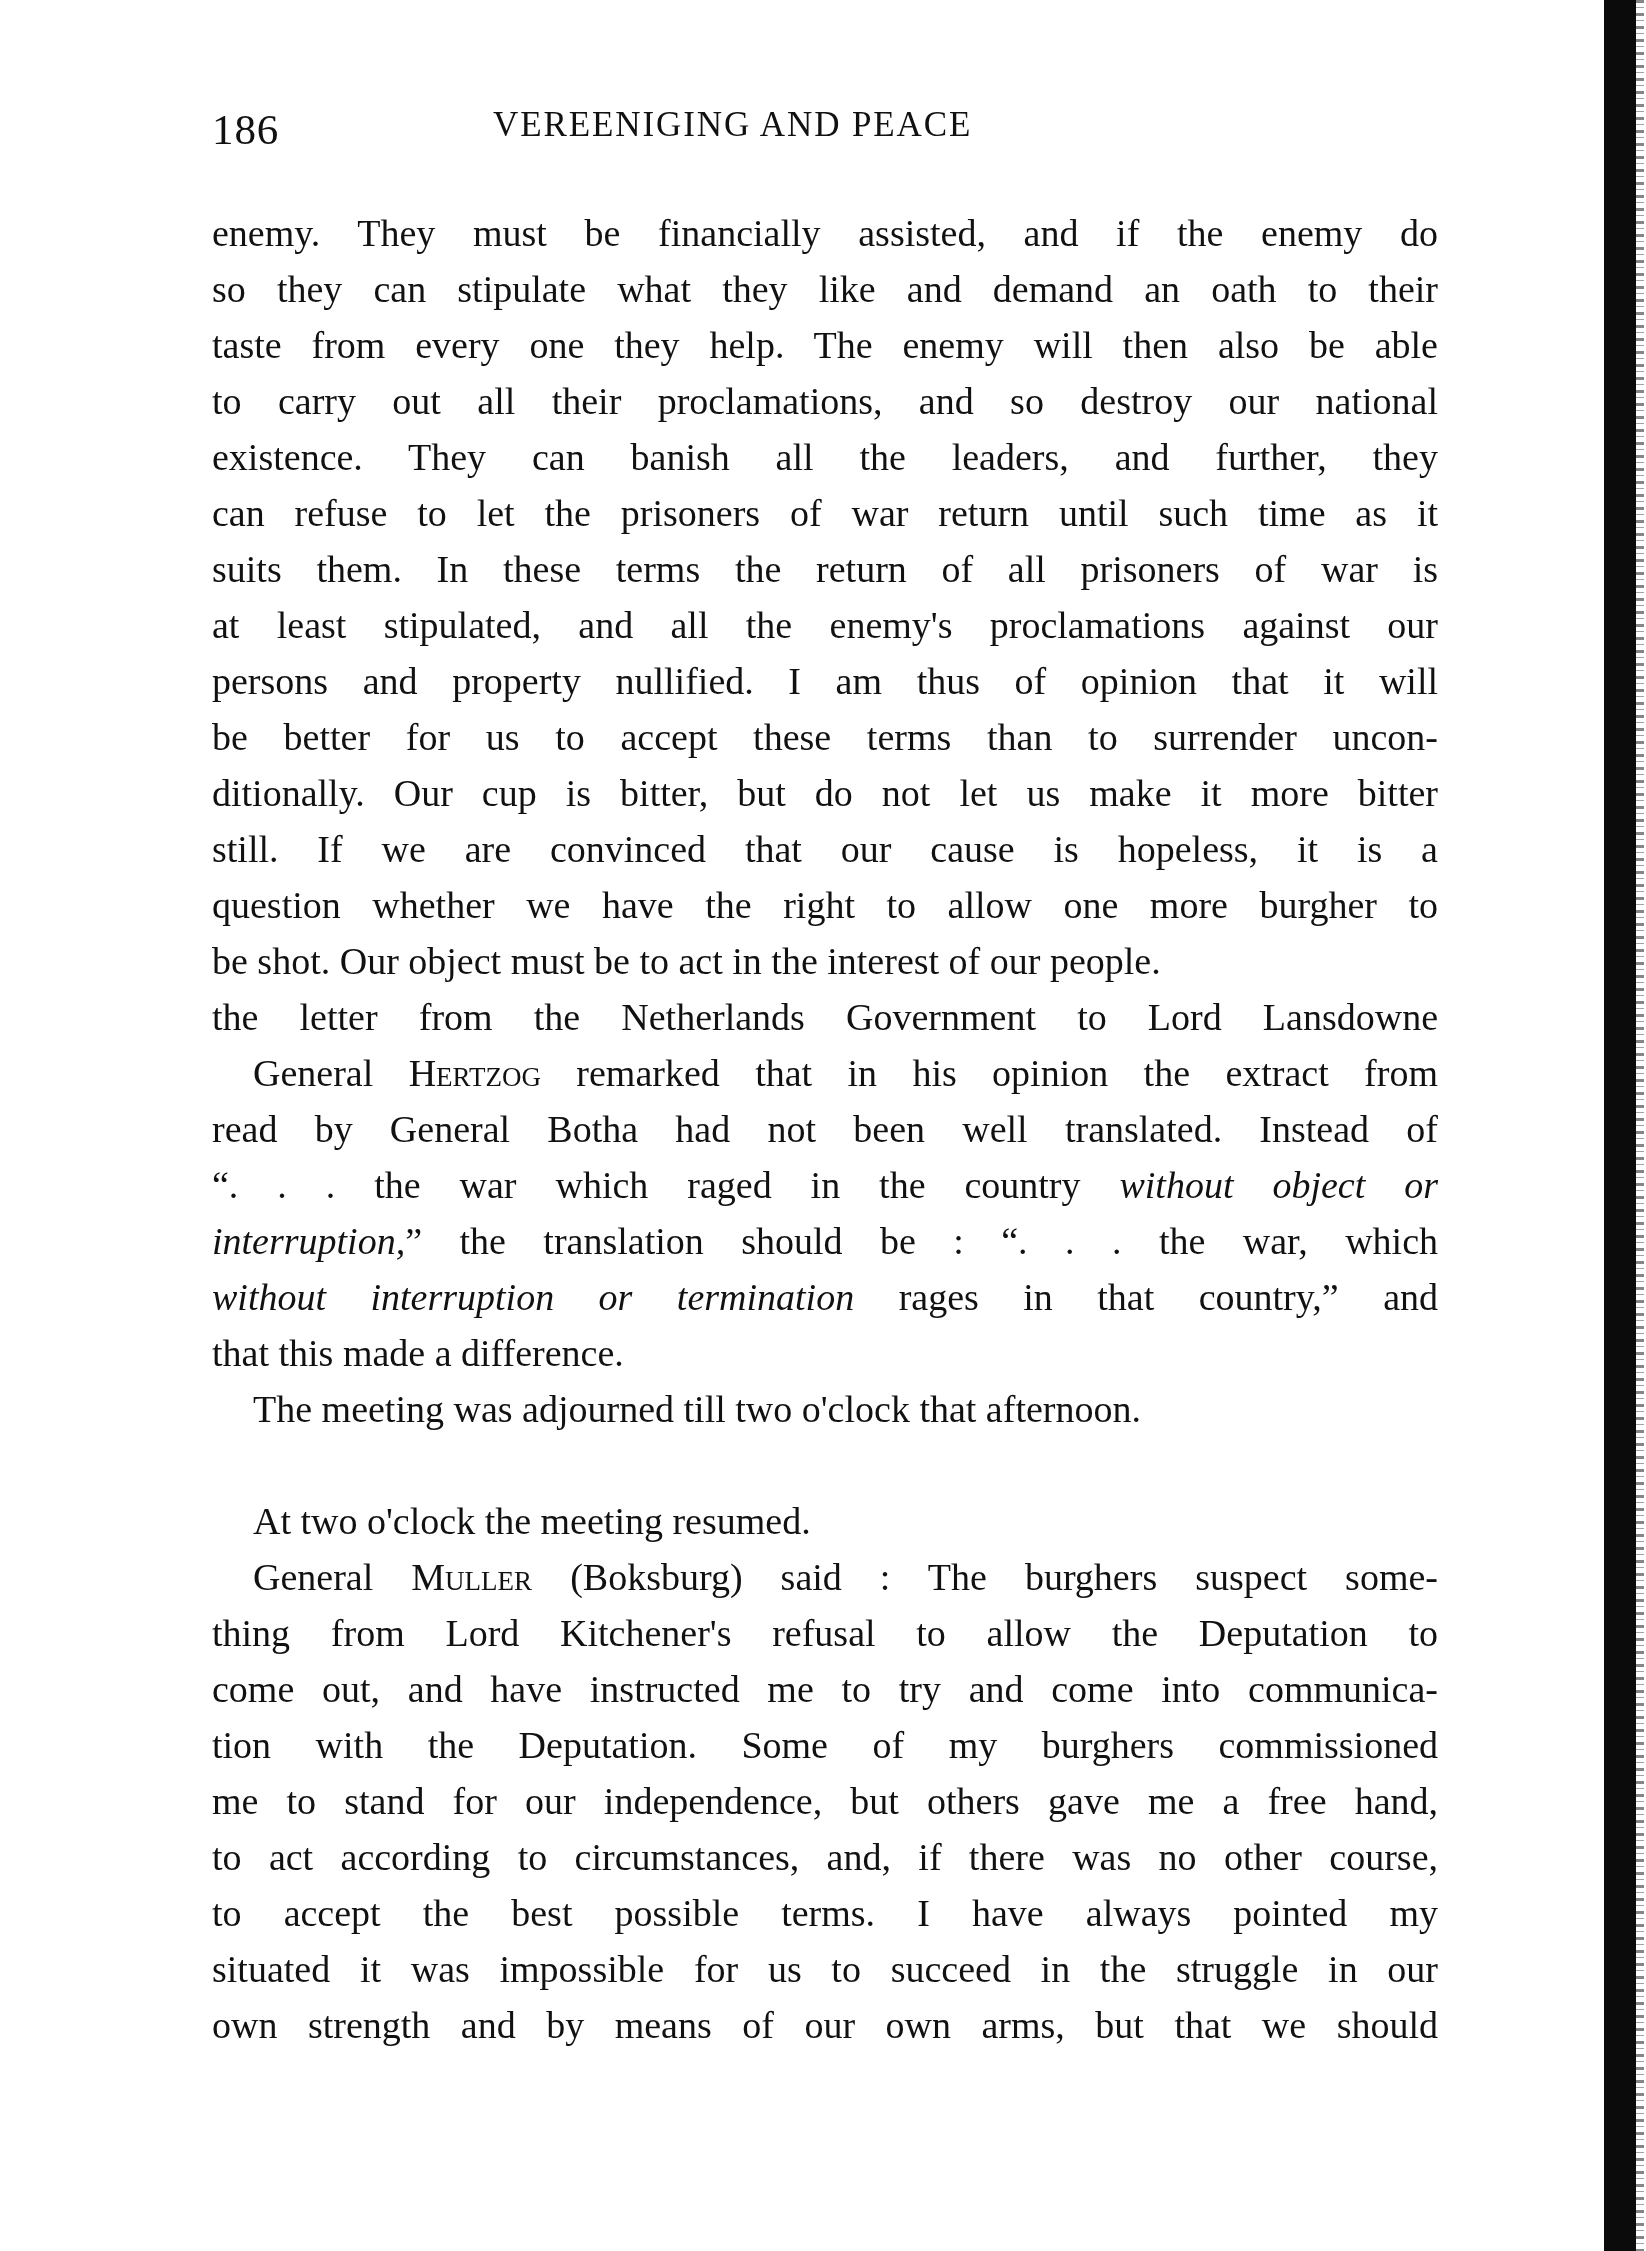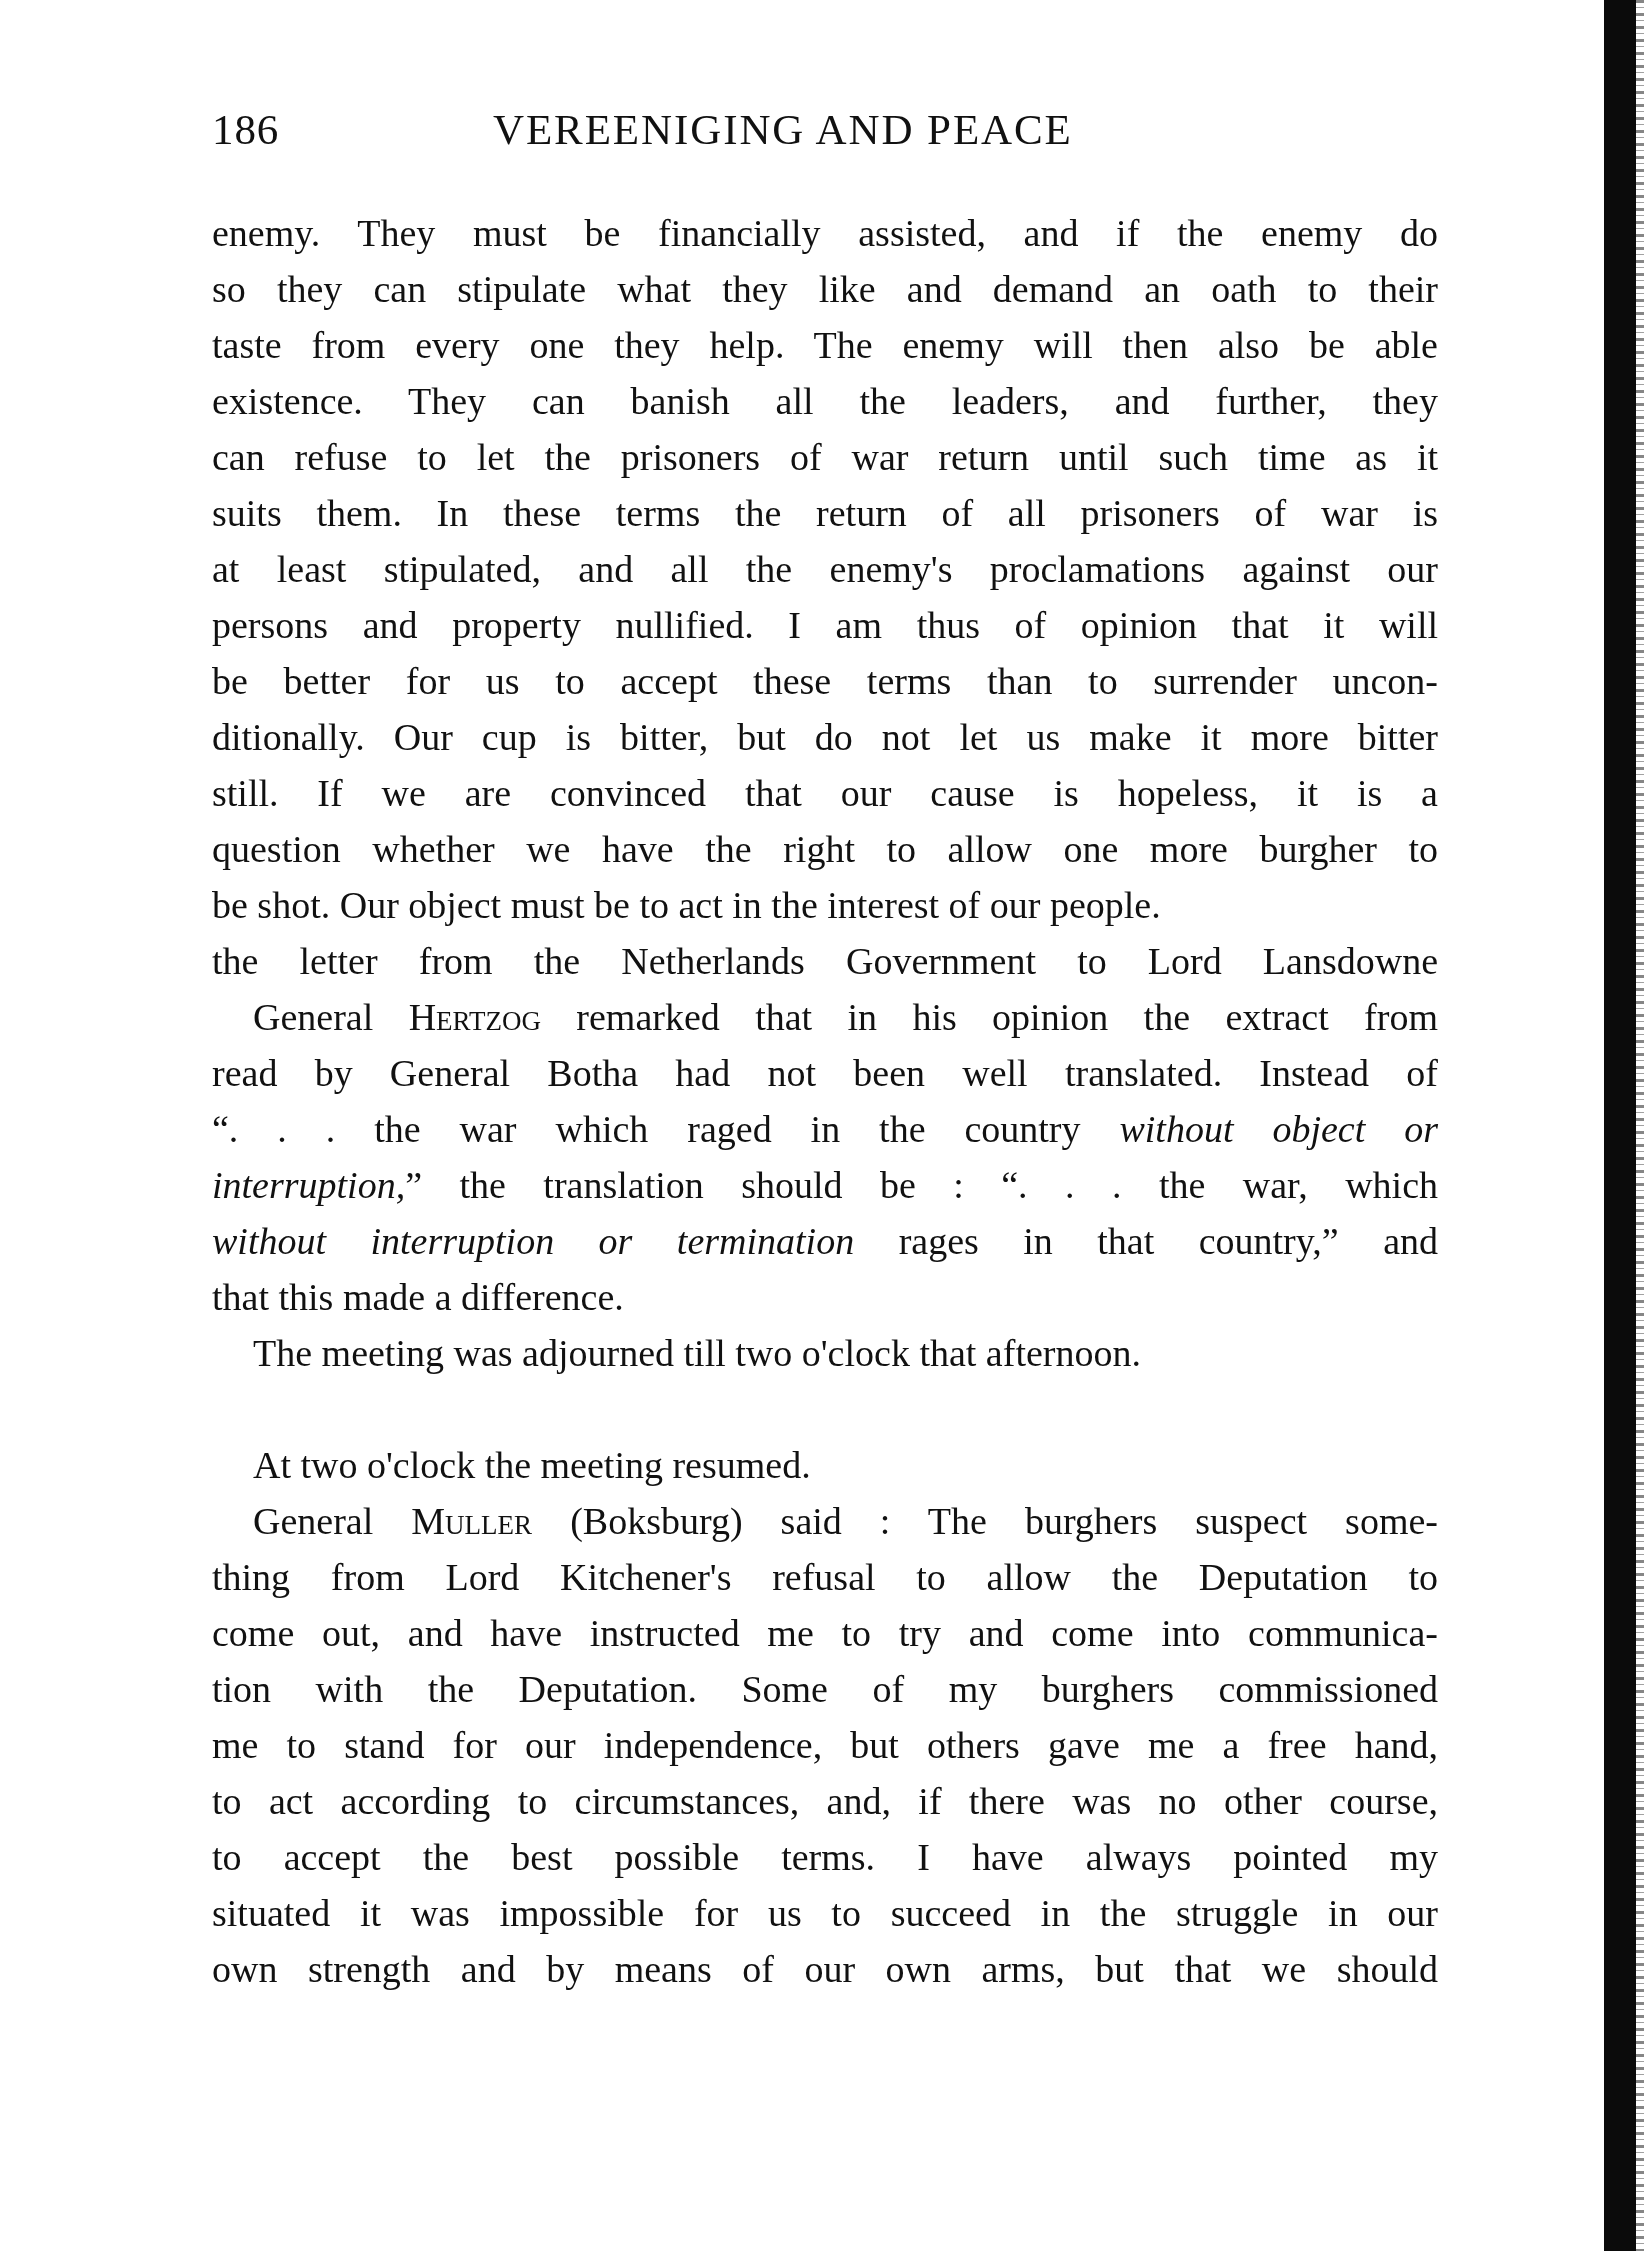--- a/index.html
+++ b/index.html
@@ -4,21 +4,21 @@
 <style>
   html, body { margin:0; padding:0; background:#ffffff; }
   body { width:1647px; height:2251px; position:relative; overflow:hidden;
          font-family:"Liberation Serif","DejaVu Serif",serif; color:#111; }
   .page { position:absolute; left:0; top:0; width:1647px; height:2251px; background:#fff; }
   .binding { position:absolute; left:1604px; top:0; width:32px; height:2251px; background:#0b0b0b; }
   .binding-edge { position:absolute; left:1636px; top:0; width:7.5px; height:2251px;
     background:repeating-linear-gradient(180deg,#222 0 2.8px,#fff 2.8px 6.6px,#555 6.6px 8.5px,#fff 8.5px 13px); opacity:.55; }
   .running-head { position:absolute; top:105px; left:212px; width:1224px; height:56px; }
   .folio { position:absolute; left:0; top:0; font-size:43px; letter-spacing:0.9px; }
-  .head-title { position:absolute; left:281px; top:0; font-size:43px; letter-spacing:1.9px; }
+  .head-title { position:absolute; left:281px; top:0; font-size:35px; letter-spacing:1.9px; }
   .body { position:absolute; left:212px; top:205px; width:1226px; font-size:38px; line-height:56px; }
   .line { display:block; white-space:nowrap; text-align:justify; text-align-last:justify; height:56px; }
   .line.last { text-align-last:left; }
   .line.indent { padding-left:41px; }
   .gap { height:56px; }
   .sc { font-variant:small-caps; }
   em { font-style:italic; }
 </style>
 </head>
 <body>
@@ -29,20 +29,21 @@
     <span class="folio">186</span>
     <span class="head-title">VEREENIGING AND PEACE</span>
   </div>
 
   <div class="body">
 
     <div>
       <span class="line">enemy.  They must be financially assisted, and if the enemy do</span>
       <span class="line">so they can stipulate what they like and demand an oath to their</span>
       <span class="line">taste from every one they help.  The enemy will then also be able</span>
+      <span class="line">to carry out all their proclamations, and so destroy our national</span>
       <span class="line">existence.  They can banish all the leaders, and further, they</span>
       <span class="line">can refuse to let the prisoners of war return until such time as it</span>
       <span class="line">suits them.  In these terms the return of all prisoners of war is</span>
       <span class="line">at least stipulated, and all the enemy's proclamations against our</span>
       <span class="line">persons and property nullified.  I am thus of opinion that it will</span>
       <span class="line">be better for us to accept these terms than to surrender uncon-</span>
       <span class="line">ditionally.  Our cup is bitter, but do not let us make it more bitter</span>
       <span class="line">still.  If we are convinced that our cause is hopeless, it is a</span>
       <span class="line">question whether we have the right to allow one more burgher to</span>
       <span class="line last">be shot.  Our object must be to act in the interest of our people.</span>

